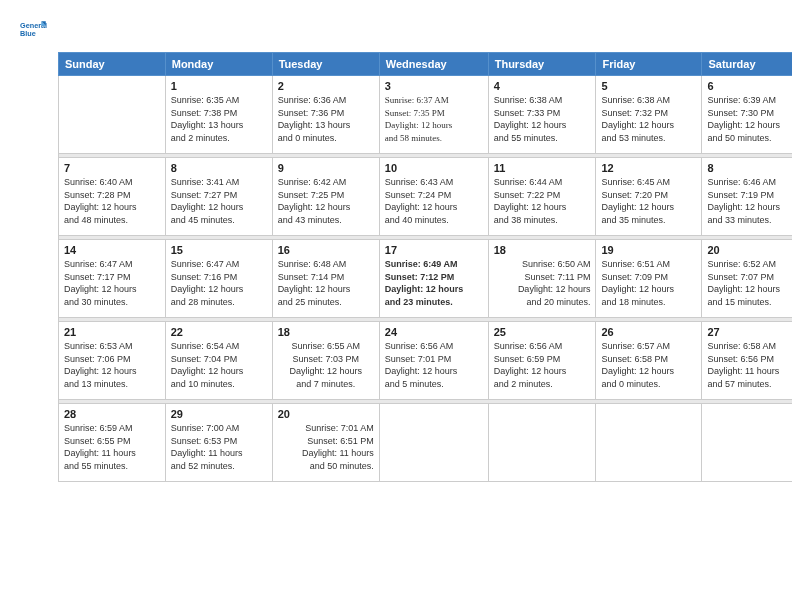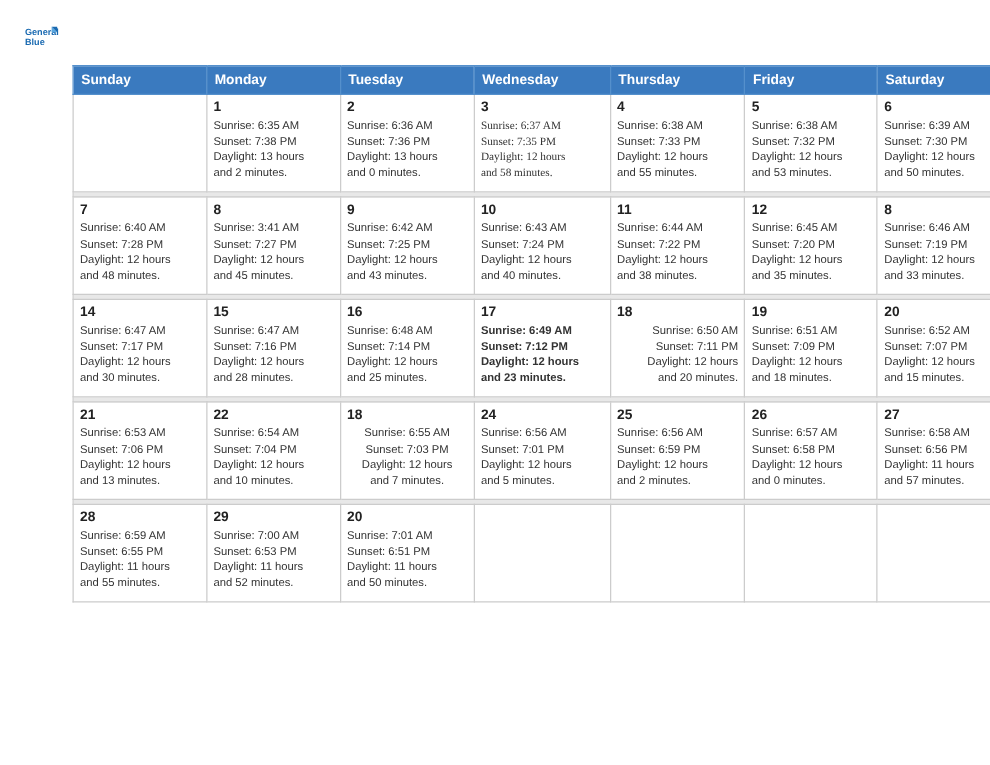--- a/index.html
+++ b/index.html
@@ -337,21 +337,21 @@
           </td>
           <td>
             <span class="day-num">29</span>
             <div class="day-info" style="white-space: pre-line;">Sunrise: 7:00 AM
 Sunset: 6:53 PM
 Daylight: 11 hours
 and 52 minutes.</div>
           </td>
           <td>
             <span class="day-num">20</span>
-            <div class="day-info" style="white-space: pre-line;">Sunrise: 7:01 AM
+            <div class="day-info" style="white-space: pre-line; text-align: right;">Sunrise: 7:01 AM
 Sunset: 6:51 PM
 Daylight: 11 hours
 and 50 minutes.</div>
           </td>
           <td class="empty-cell"></td>
           <td class="empty-cell"></td>
           <td class="empty-cell"></td>
           <td class="empty-cell"></td>
         </tr>
       </tbody>

